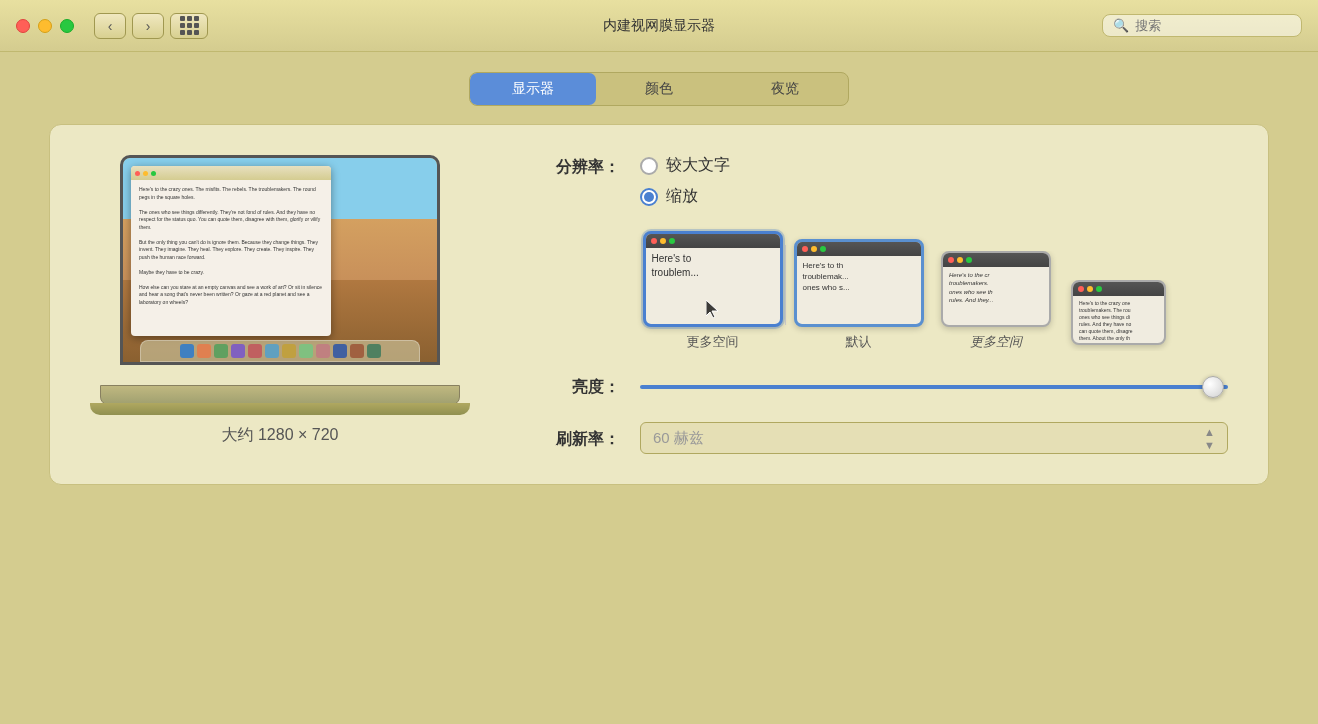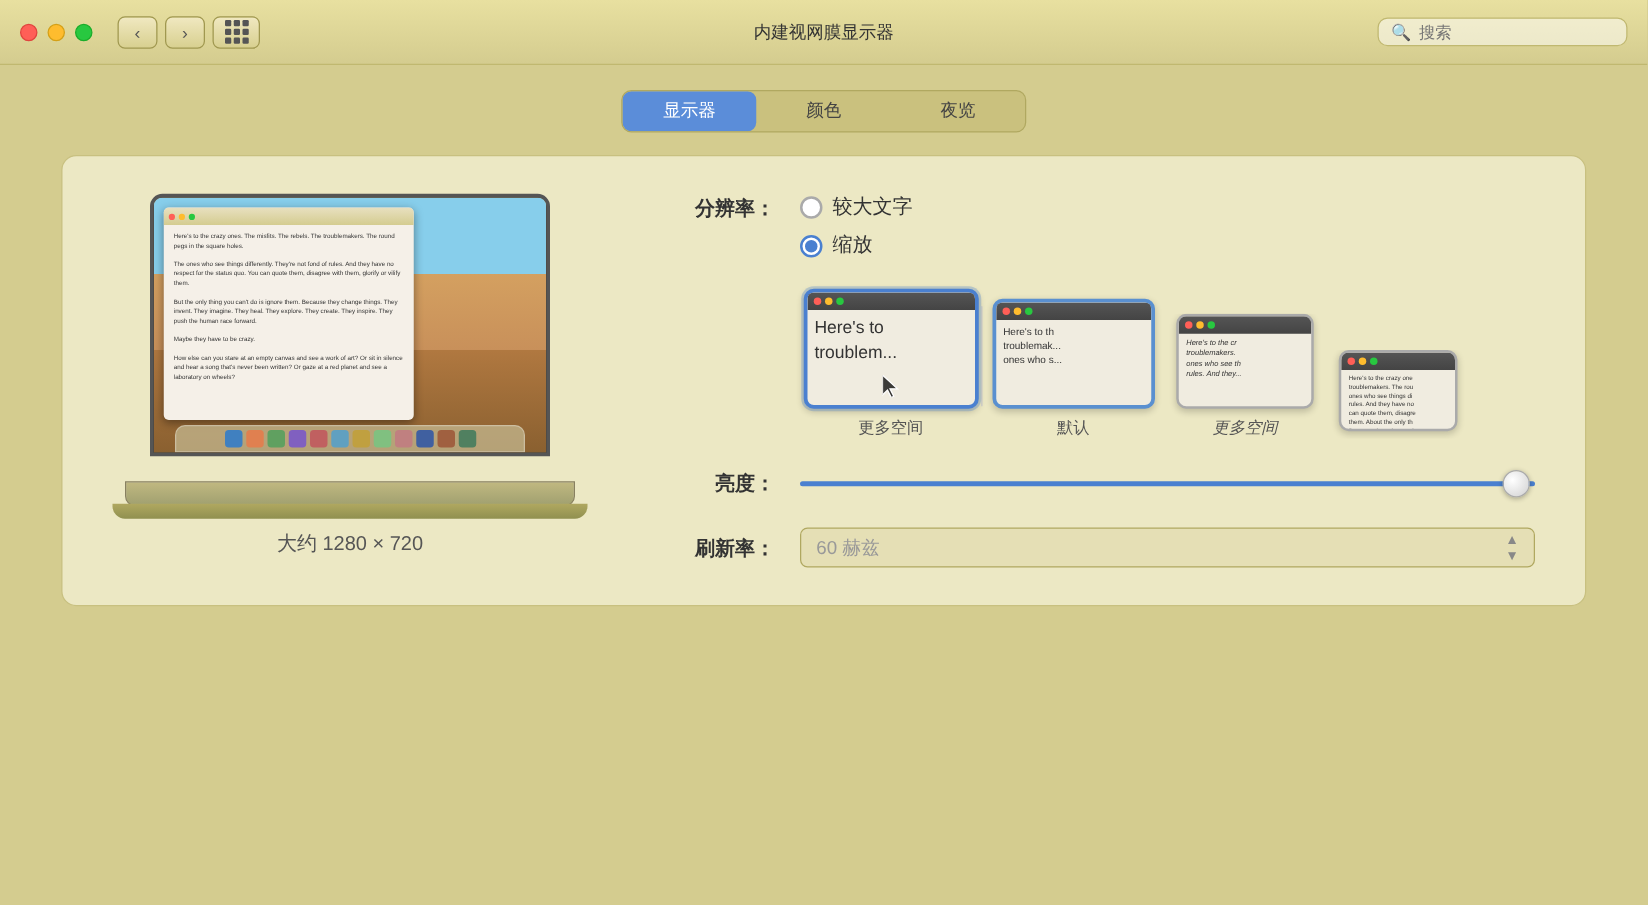--- a/index.html
+++ b/index.html
@@ -114,21 +114,21 @@
       gap: 18px;
     }
 
     
     .tab-bar {
       display: flex;
       background: rgba(180,170,90,0.3);
       border: 1px solid #b0a860;
       border-radius: 8px;
       overflow: hidden;
-      width: 324px;
+      width: 380px;
     }
 
     .tab {
       flex: 1;
       padding: 7px 0;
       text-align: center;
       font-size: 14px;
       cursor: pointer;
       color: #444;
       font-weight: 400;
@@ -385,21 +385,21 @@
     .thumb-bar.dark-bar { background: linear-gradient(to bottom, #555, #444); }
     .thumb-dot { width: 6px; height: 6px; border-radius: 50%; }
 
     .thumb-content {
       padding: 4px 6px;
       font-size: 7px;
       line-height: 1.4;
       color: #333;
     }
 
-    .thumb-content.larger-text { font-size: 14px; }
+    .thumb-content.larger-text { font-size: 10px; }
     .thumb-content.medium-text { font-size: 8px; }
 
     .thumb-label {
       font-size: 13px;
       color: #555;
       margin-top: 6px;
       text-align: center;
     }
 
     

